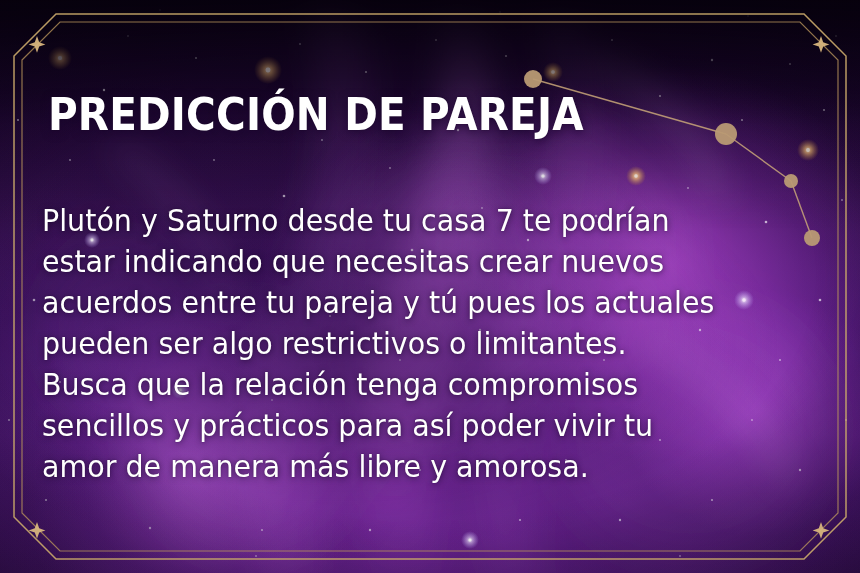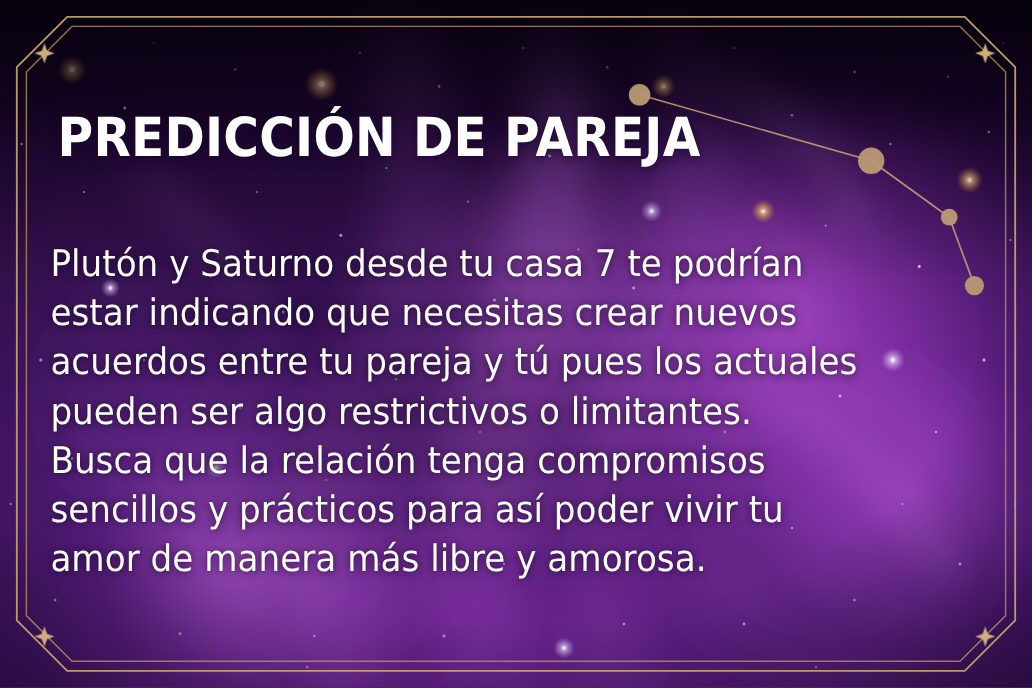--- a/index.html
+++ b/index.html
@@ -7,21 +7,21 @@
     padding: 0;
     background: #000;
   }
 
   #card {
     position: relative;
     width: 860px;
     height: 573px;
     overflow: hidden;
     font-family: "DejaVu Sans", sans-serif;
-    background: #a16207;
+    background: #1d4ed8;
     user-select: none;
   }
 
   
   .bg-layer {
     position: absolute;
     inset: 0;
     pointer-events: none;
   }
 

